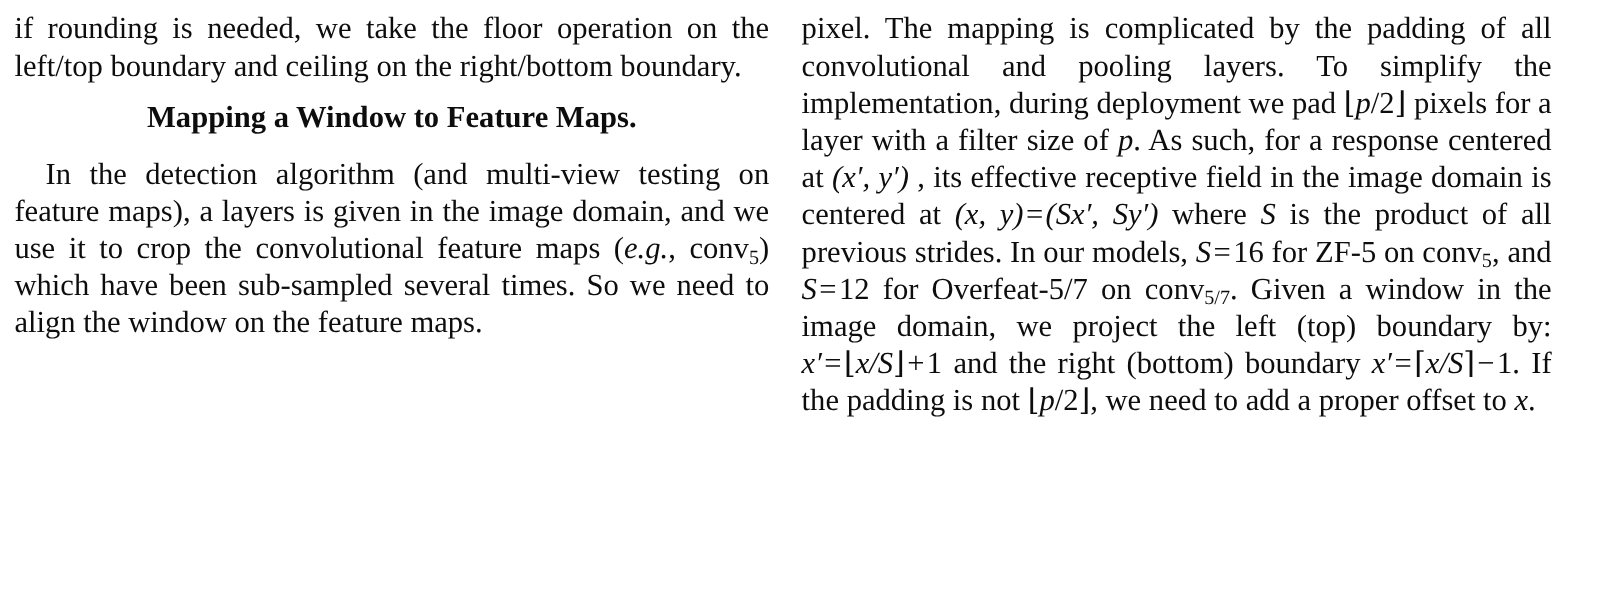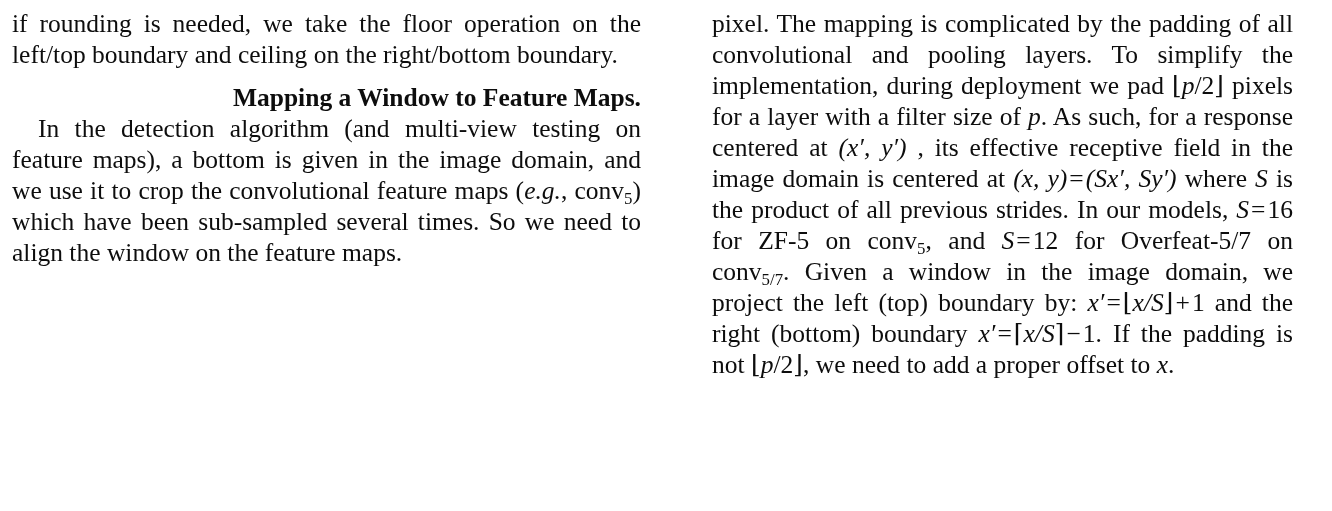--- a/index.html
+++ b/index.html
@@ -47,22 +47,22 @@
   }
   p.indent {
     text-indent: 26px;
   }
   .heading-para {
     margin-top: 12px;
   }
   .heading-block {
     display: block;
     font-weight: bold;
-    margin-bottom: 0px;
-    text-align: right;
+    margin-bottom: 16px;
+    text-align: center;
   }
   .it {
     font-style: italic;
     font-family: Liberation Serif, serif;
   }
   .math {
     font-family: "Liberation Serif", "DejaVu Serif", serif;
     font-style: italic;
   }
   .mathup {
@@ -81,37 +81,36 @@
   .brk {
     font-style: normal;
     font-family: "DejaVu Serif", "Liberation Serif", serif;
     font-size: 0.98em;
   }
   .nowrap {
     white-space: nowrap;
   }
   .last-line-left p {
     text-align-last: left;
-    margin-left: 44px;
   }
 </style>
 </head>
 <body>
 
 <div class="page">
 
   <div class="column col-left">
 
     <p class="first-para">if rounding is needed, we take the floor operation on the left/top boundary and ceiling on the right/bottom boundary.</p>
 
     <p class="heading-para">
       <span class="heading-block">Mapping a Window to Feature Maps.</span>
     </p>
 
-    <p class="indent"><span>In the detection algorithm (and multi-view testing on feature maps), a bottom is given in the image domain, and we use it to crop the convolutional feature maps (</span><span class="it">e.g.</span><span>, conv</span><sub>5</sub><span>) which have been sub-sampled several times. So we need to align the window on the feature maps.</span></p>
+    <p class="indent"><span>In the detection algorithm (and multi-view testing on feature maps), a layers is given in the image domain, and we use it to crop the convolutional feature maps (</span><span class="it">e.g.</span><span>, conv</span><sub>5</sub><span>) which have been sub-sampled several times. So we need to align the window on the feature maps.</span></p>
 
 
   </div>
 
   <div class="column col-right last-line-left">
 
     <p><span>pixel. The mapping is complicated by the padding of all convolutional and pooling layers. To simplify the implementation, during deployment we pad </span><span class="nowrap"><span class="brk">⌊</span><span class="math">p</span><span class="mathup">/2</span><span class="brk">⌋</span></span><span> pixels for a layer with a filter size of </span><span class="math">p</span><span>. As such, for a response centered at </span><span class="math nowrap">(x′, y′)</span><span> , its effective receptive field in the image domain is centered at </span><span class="math nowrap">(x, y)</span><span class="op">=</span><span class="math nowrap">(Sx′, Sy′)</span><span> where </span><span class="math">S</span><span> is the product of all previous strides. In our models, </span><span class="math">S</span><span class="op">=</span><span class="mathup">16</span><span> for ZF-5 on conv</span><sub>5</sub><span>, and </span><span class="math">S</span><span class="op">=</span><span class="mathup">12</span><span> for Overfeat-5/7 on conv</span><sub>5/7</sub><span>. Given a window in the image domain, we project the left (top) boundary by: </span><span class="math nowrap">x′</span><span class="op">=</span><span class="nowrap"><span class="brk">⌊</span><span class="math">x/S</span><span class="brk">⌋</span></span><span class="op">+</span><span class="mathup">1</span><span> and the right (bottom) boundary </span><span class="math nowrap">x′</span><span class="op">=</span><span class="nowrap"><span class="brk">⌈</span><span class="math">x/S</span><span class="brk">⌉</span></span><span class="op">−</span><span class="mathup">1</span><span>. If the padding is not </span><span class="nowrap"><span class="brk">⌊</span><span class="math">p</span><span class="mathup">/2</span><span class="brk">⌋</span></span><span>, we need to add a proper offset to </span><span class="math">x</span><span>.</span></p>
 
   </div>
 

